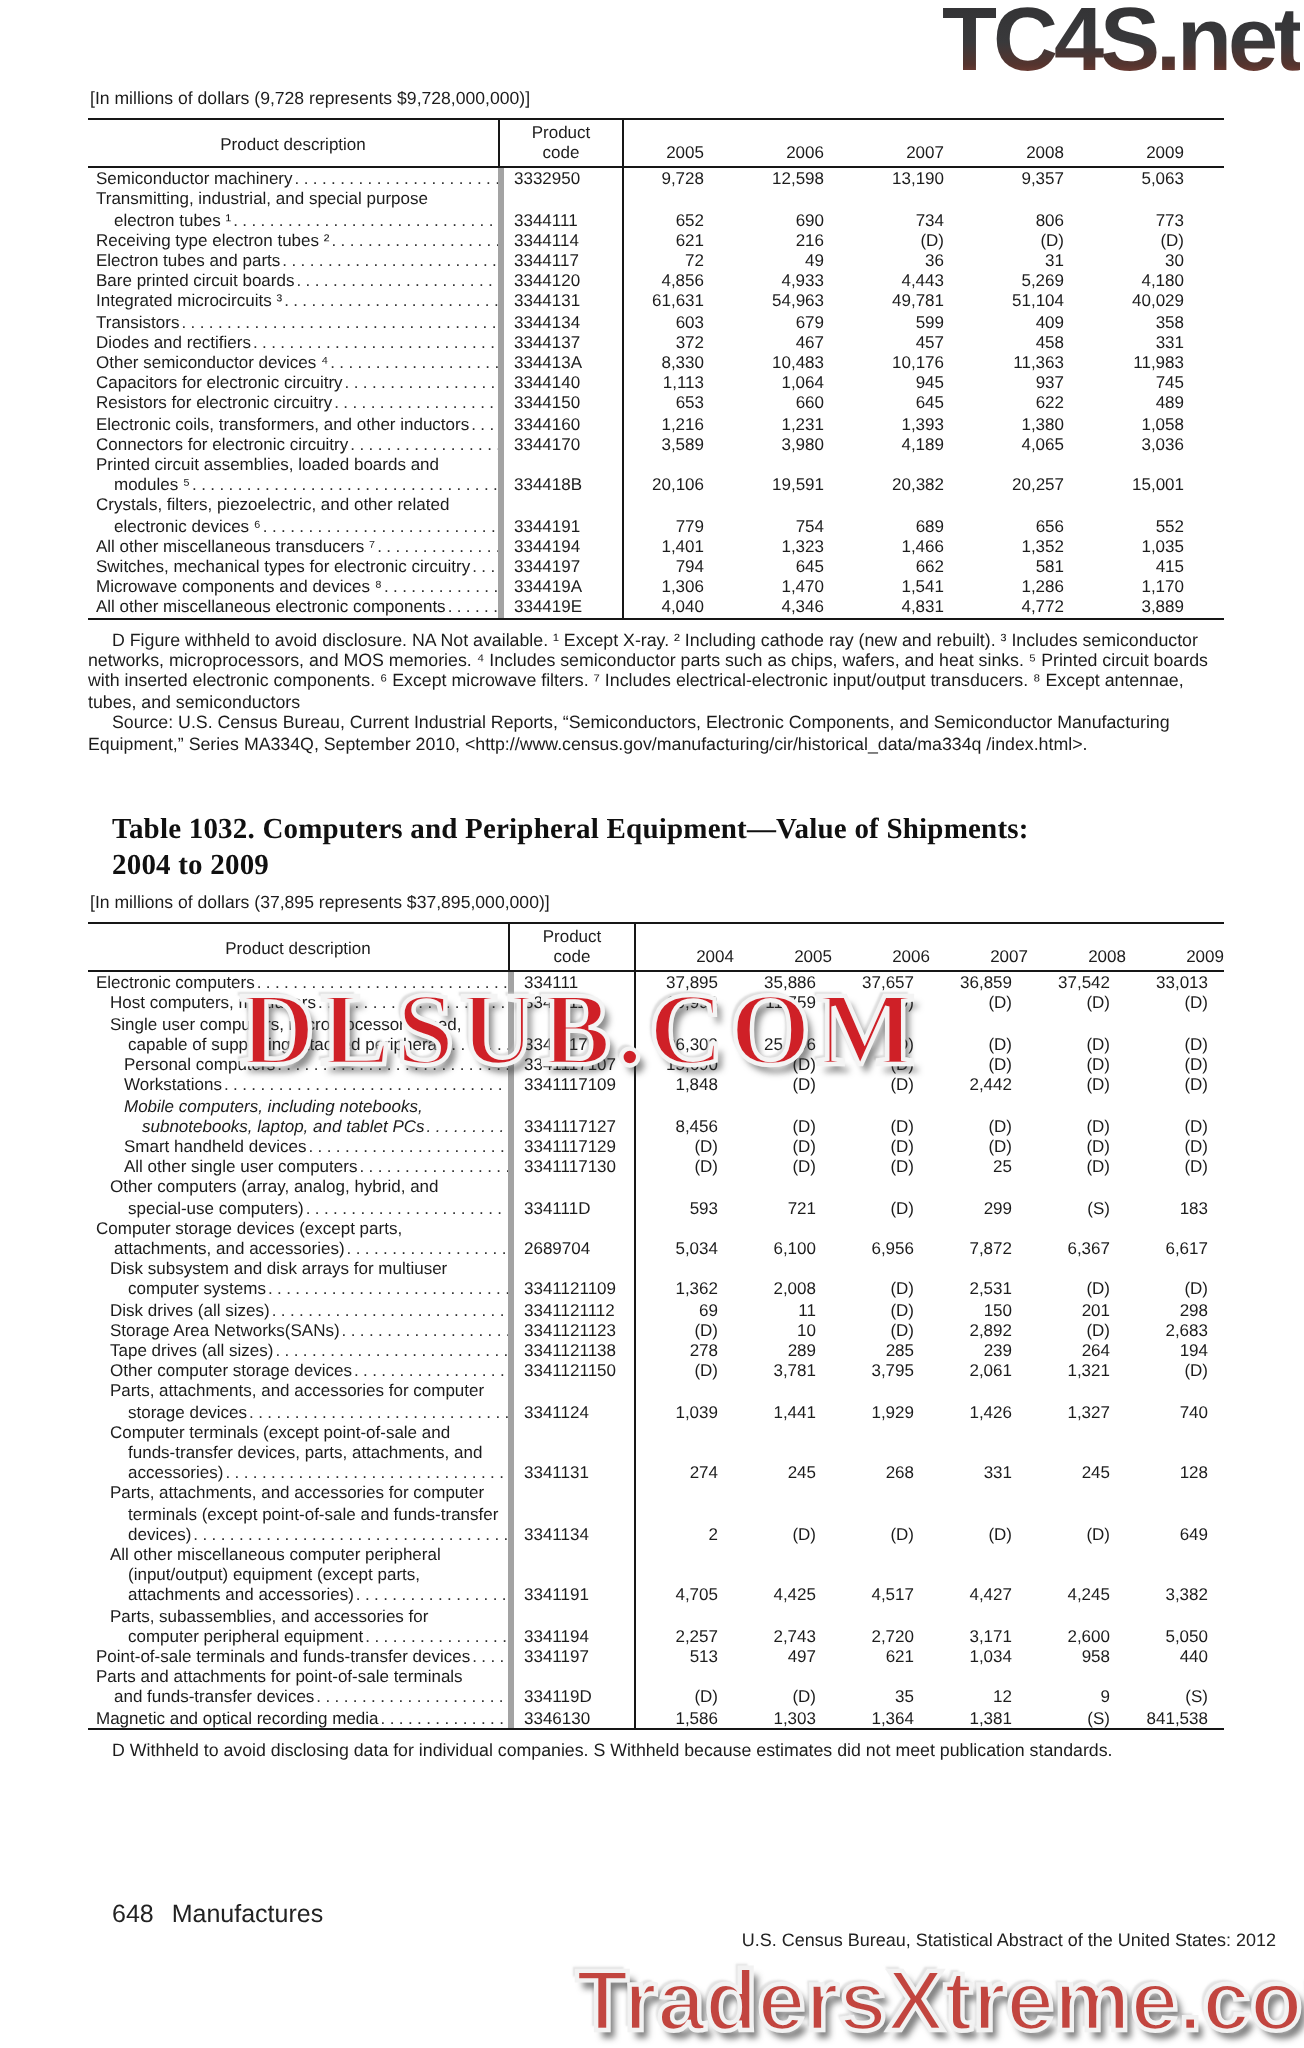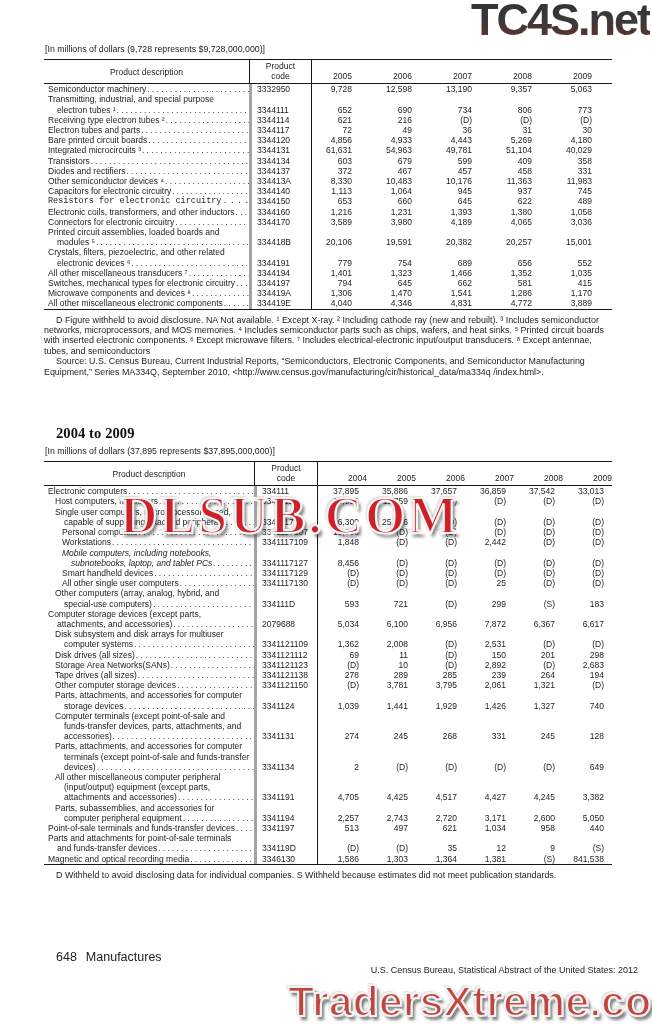--- a/index.html
+++ b/index.html
@@ -230,21 +230,21 @@
             </div>
           </div>
           <div class="c-code">3344140</div>
           <div class="c-val">1,113</div>
           <div class="c-val">1,064</div>
           <div class="c-val">945</div>
           <div class="c-val">937</div>
           <div class="c-val">745</div>
         </div>
         <div class="trow">
-          <div class="c-desc" style="padding-left: 4px; font-family: Liberation Mono, monospace;">
+          <div class="c-desc" style="padding-left: 4px;">
             <div class="line">
               <span class="dtxt">Resistors for electronic circuitry</span>
               <span class="dots">......................................................................................................................................................</span>
             </div>
           </div>
           <div class="c-code">3344150</div>
           <div class="c-val">653</div>
           <div class="c-val">660</div>
           <div class="c-val">645</div>
           <div class="c-val">622</div>
@@ -369,21 +369,21 @@
           <div class="c-val">3,889</div>
         </div>
       </div>
     <div class="fnote">
       <p>D Figure withheld to avoid disclosure. NA Not available. ¹ Except X-ray. ² Including cathode ray (new and rebuilt). ³ Includes semiconductor networks, microprocessors, and MOS memories. ⁴ Includes semiconductor parts such as chips, wafers, and heat sinks. ⁵ Printed circuit boards with inserted electronic components. ⁶ Except microwave filters. ⁷ Includes electrical-electronic input/output transducers. ⁸ Except antennae, tubes, and semiconductors</p>
       <p>Source: U.S. Census Bureau, Current Industrial Reports, “Semiconductors, Electronic Components, and Semiconductor Manufacturing Equipment,” Series MA334Q, September 2010, &lt;http://www.census.gov/manufacturing/cir/historical_data/ma334q /index.html&gt;.</p>
     </div>
   </div>
 
   <div class="sec2">
-    <h2 class="ttl"><br>
+    <h2 class="ttl"><span>Table 1032. Computers and Peripheral Equipment—Value of Shipments:</span><br>
       <span>2004 to 2009</span></h2>
     <div class="unit-note">[In millions of dollars (37,895 represents $37,895,000,000)]</div>
     <div class="dtable table-b">
         <div class="thead">
           <div class="h-desc">Product description</div>
           <div class="h-code">
             <div>Product</div>
             <div>code</div>
           </div>
           <div class="h-year">2004</div>
@@ -540,21 +540,21 @@
         <div class="trow">
           <div class="c-desc" style="padding-left: 4px;">
             <div class="line">
               <span class="dtxt">Computer storage devices (except parts,</span>
             </div>
             <div class="line cont">
               <span class="dtxt">attachments, and accessories)</span>
               <span class="dots">......................................................................................................................................................</span>
             </div>
           </div>
-          <div class="c-code">2079688</div>
+          <div class="c-code">2689704</div>
           <div class="c-val">5,034</div>
           <div class="c-val">6,100</div>
           <div class="c-val">6,956</div>
           <div class="c-val">7,872</div>
           <div class="c-val">6,367</div>
           <div class="c-val">6,617</div>
         </div>
         <div class="trow">
           <div class="c-desc" style="padding-left: 11px;">
             <div class="line">

